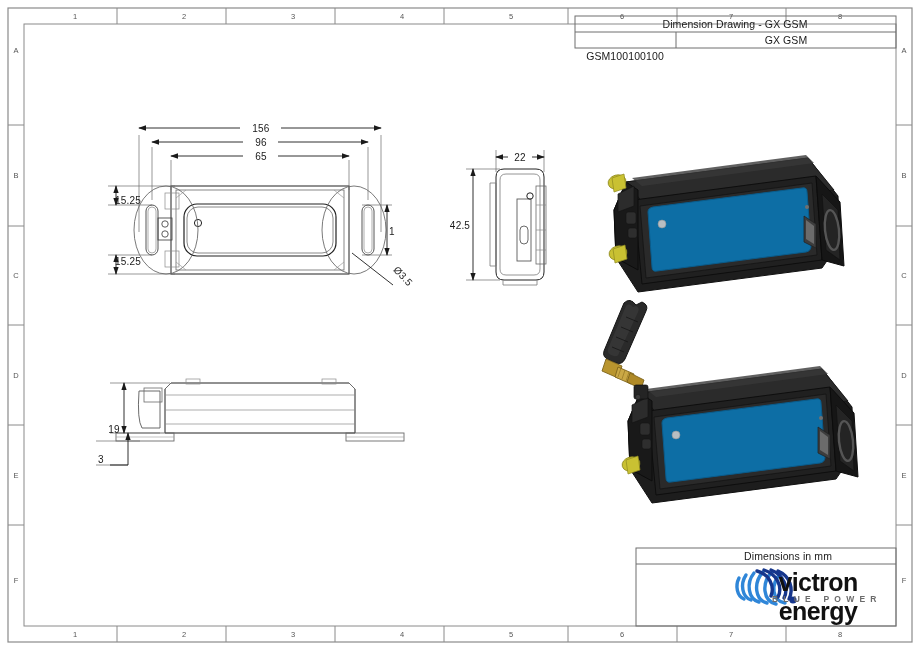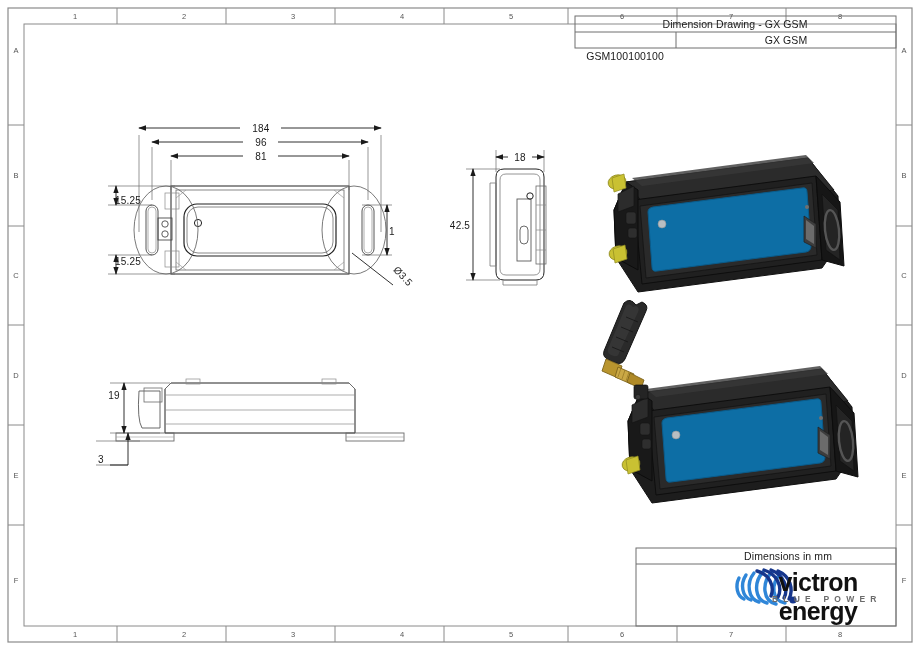--- a/index.html
+++ b/index.html
@@ -271,32 +271,32 @@
       <line x1="96" y1="465" x2="128" y2="465"></line>
     </g>
     <g stroke="#1a1a1a" stroke-width=".9">
       <line x1="124" y1="383" x2="124" y2="433" marker-start="url(#arS)" marker-end="url(#ar)"></line>
       <line x1="128" y1="448" x2="128" y2="433" marker-end="url(#ar)"></line>
       <line x1="128" y1="448" x2="128" y2="465"></line>
       <line x1="110" y1="465" x2="128" y2="465"></line>
     </g>
   </svg>
 
-  <div class="dim" style="left:261px;top:128px">184</div>
+  <div class="dim" style="left:261px;top:128px">156</div>
   <div class="dim" style="left:261px;top:142px">96</div>
-  <div class="dim" style="left:261px;top:156px">81</div>
+  <div class="dim" style="left:261px;top:156px">65</div>
   <div class="dim" style="left:128px;top:200px">15.25</div>
   <div class="dim" style="left:128px;top:261px">15.25</div>
   <div class="dim" style="left:392px;top:231px">1</div>
   <div class="dim rot" style="left:403px;top:276px">Ø3.5</div>
 
-  <div class="dim" style="left:520px;top:157px">18</div>
+  <div class="dim" style="left:520px;top:157px">22</div>
   <div class="dim" style="left:460px;top:225px">42.5</div>
 
-  <div class="dim" style="left:114px;top:395px">19</div>
+  <div class="dim" style="left:114px;top:429px">19</div>
   <div class="dim" style="left:101px;top:459px">3</div>
 
   <svg class="layer">
     <g transform="translate(608,150)">
 
       <path d="M18 32 L200 8 L230 46 L232 92 L214 118 L30 142 L8 108 L6 60 Z" fill="#1d1d1d" stroke="#111" stroke-width="1"></path>
 
       <path d="M18 32 L200 8 L226 40 L44 64 Z" fill="#2b2b2b" stroke="#141414" stroke-width=".8"></path>
       <path d="M24 28 L198 5 L206 13 L34 36 Z" fill="#383838" stroke="none" opacity=".8"></path>
 

